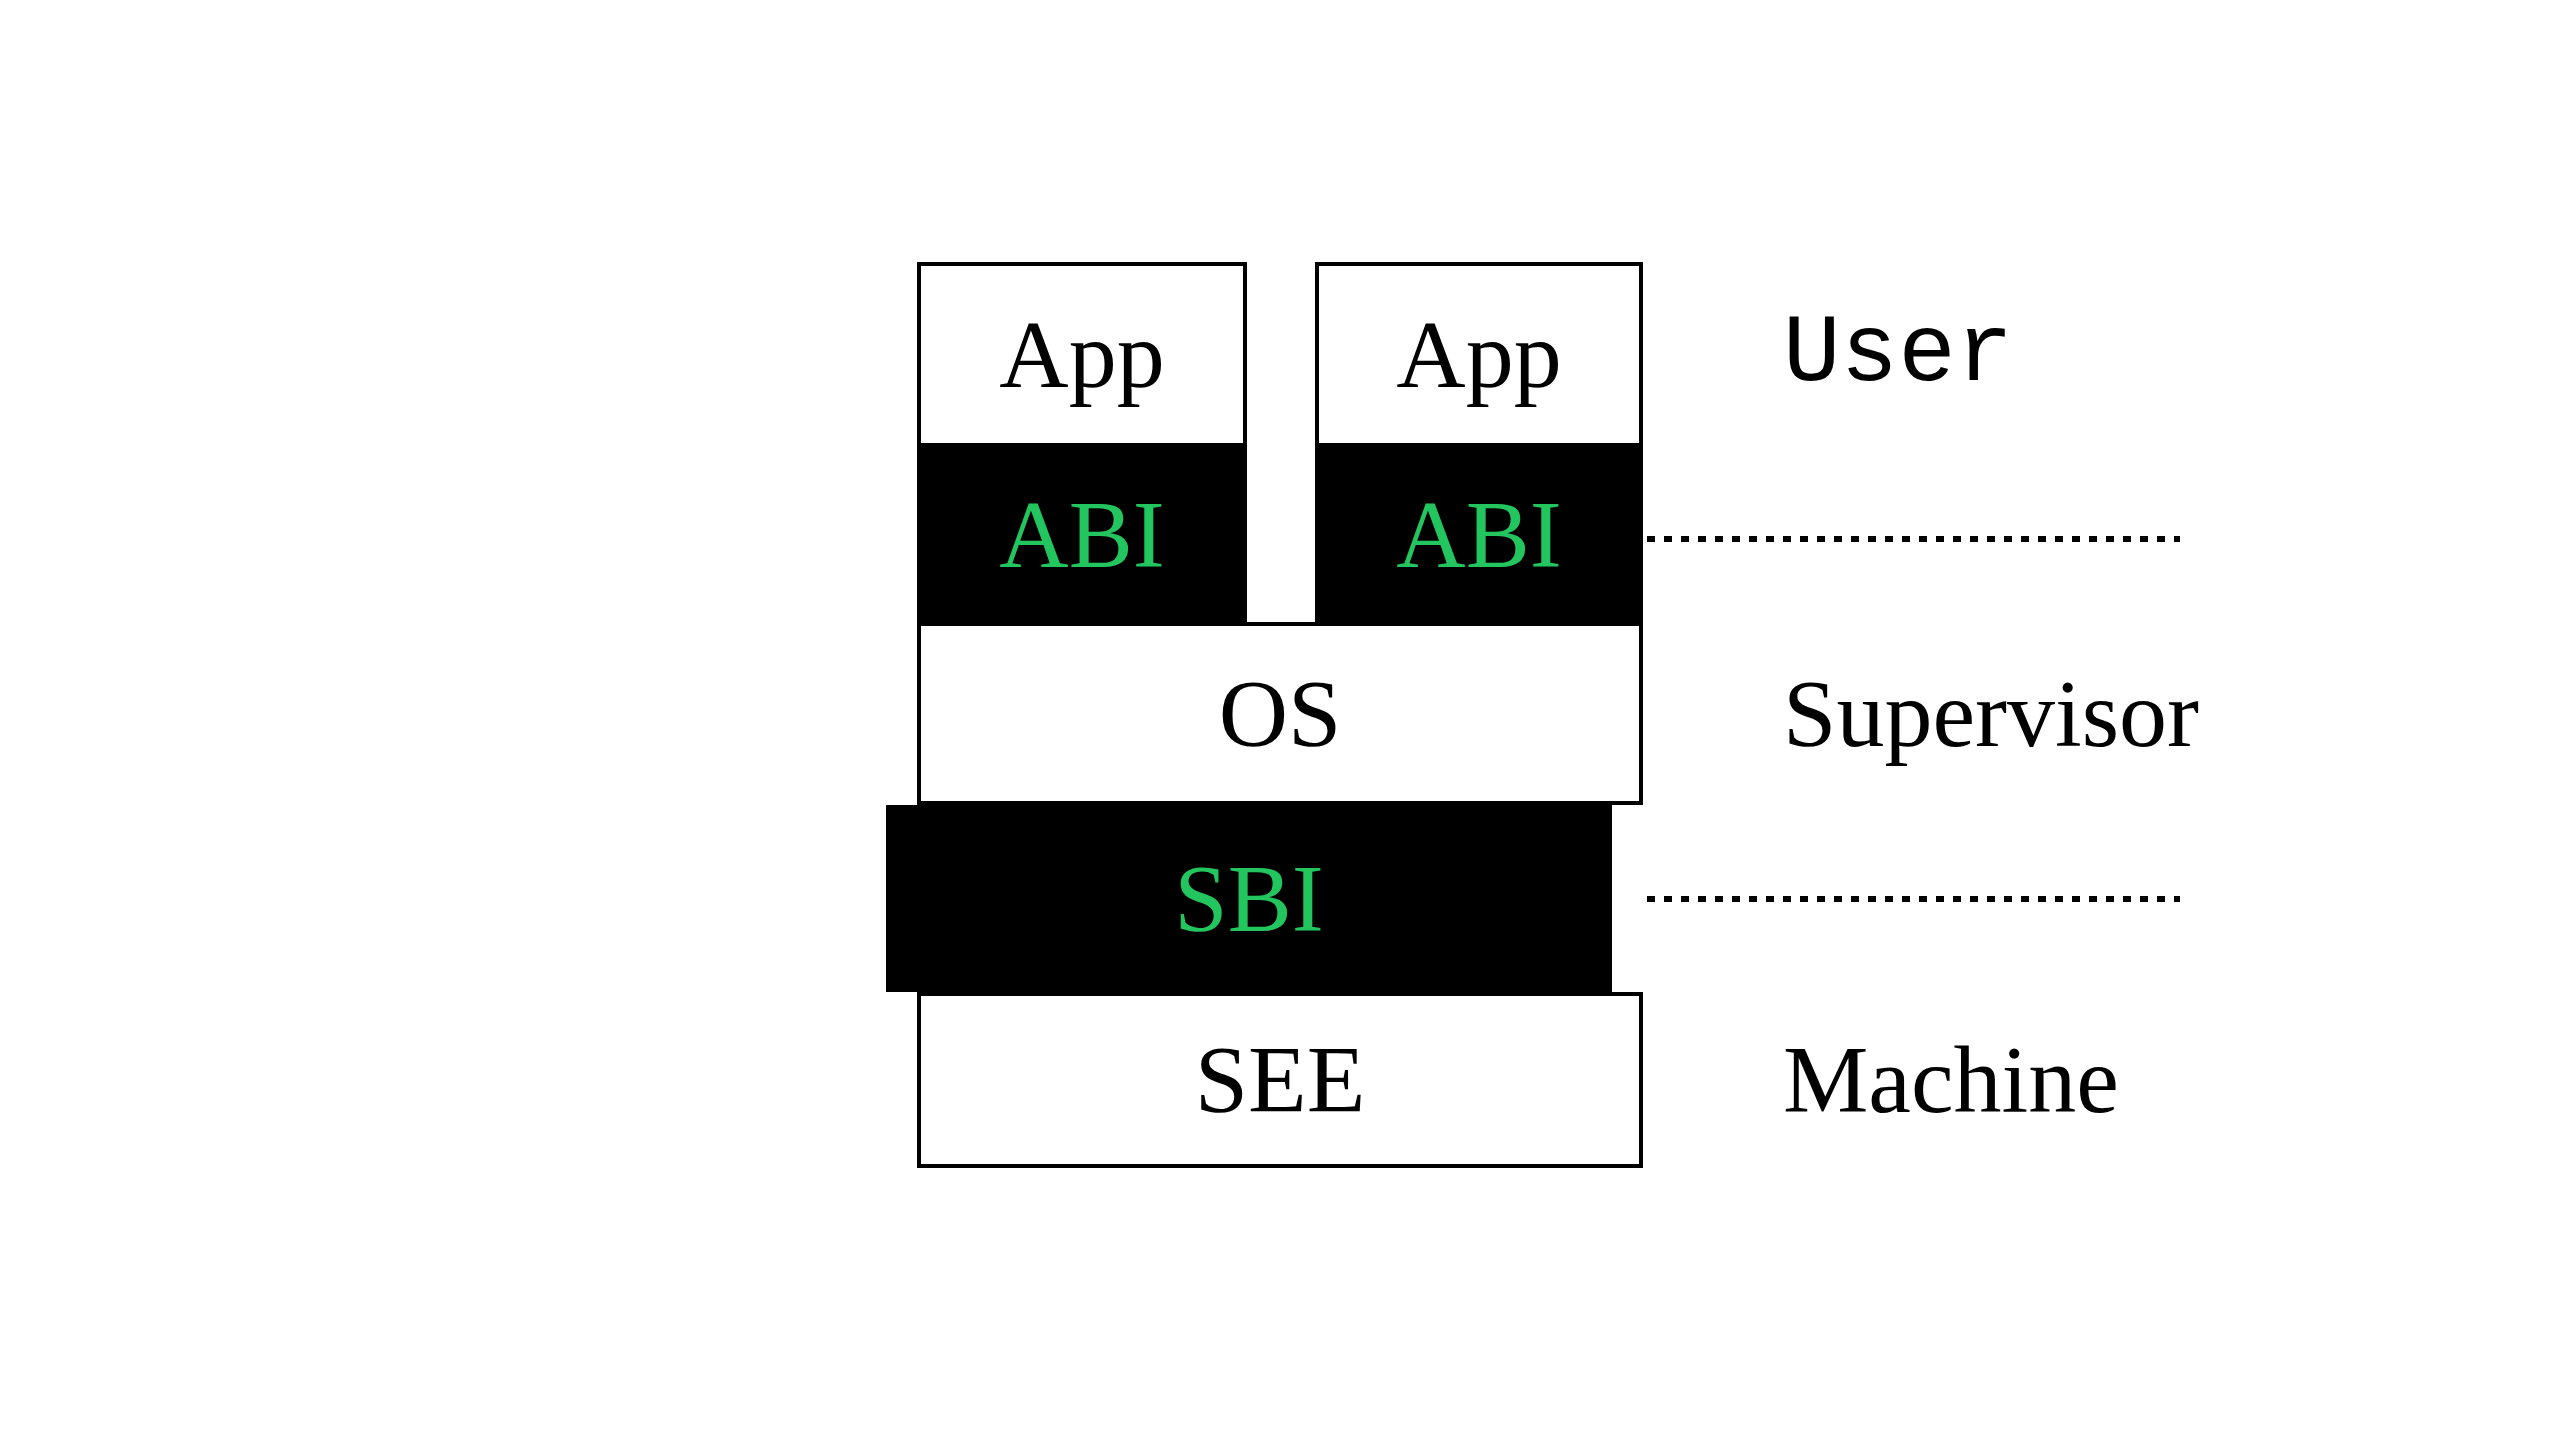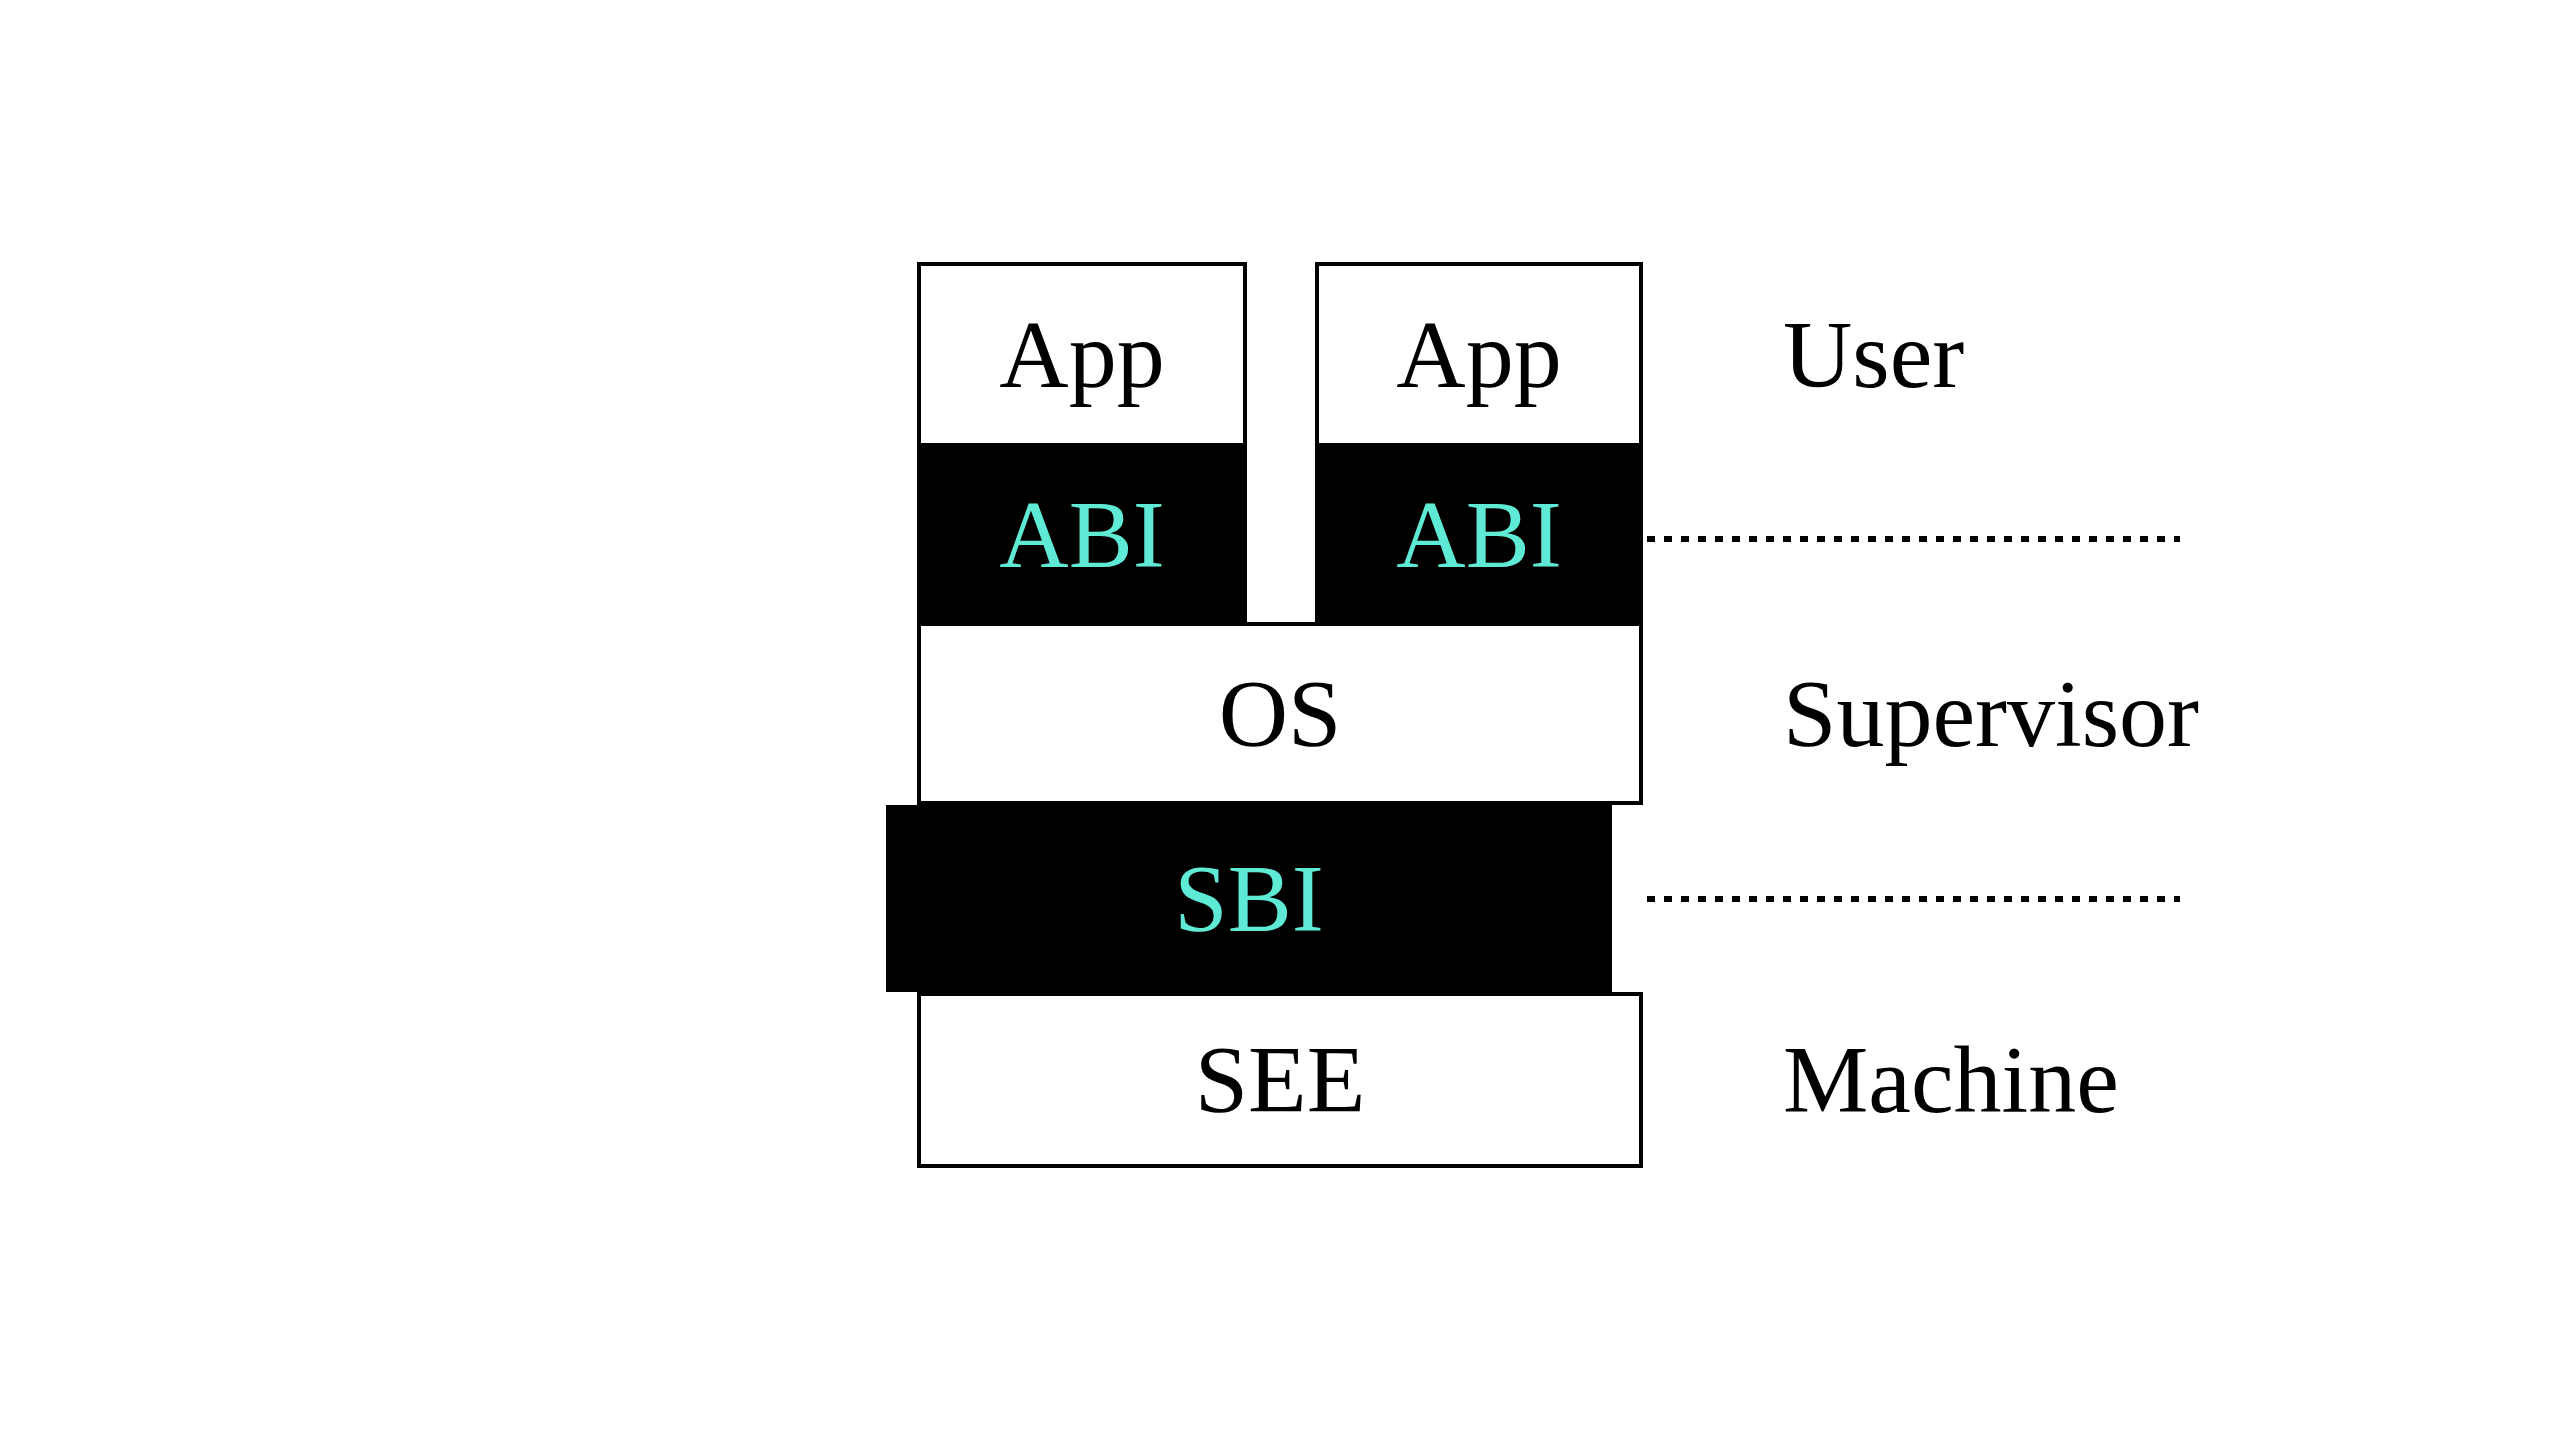--- a/index.html
+++ b/index.html
@@ -24,21 +24,21 @@
     font-size: 96px;
     line-height: 1;
   }
   .box.light {
     background: #ffffff;
     border: 4px solid #000000;
     color: #000000;
   }
   .box.dark {
     background: #000000;
-    color: #5eead4;
+    color: #22c55e;
   }
   
   #app-left  { left: 917px;  top: 262px; width: 330px; height: 185px; }
   #app-right { left: 1315px; top: 262px; width: 328px; height: 185px; }
   #abi-left  { left: 917px;  top: 447px; width: 330px; height: 175px; }
   #abi-right { left: 1315px; top: 447px; width: 328px; height: 175px; }
   
   #os-box  { left: 917px; top: 622px; width: 726px; height: 183px; }
   #sbi-box { left: 886px; top: 805px; width: 726px; height: 187px; }
   #see-box { left: 917px; top: 992px; width: 726px; height: 176px; }
@@ -60,21 +60,21 @@
   .priv-label {
     position: absolute;
     left: 1783px;
     display: flex;
     align-items: center;
     font-size: 96px;
     line-height: 1;
     color: #000000;
     white-space: nowrap;
   }
-  #label-user       { top: 262px; height: 185px; }
+  #label-user       { top: 262px; height: 185px; font-family: Liberation Mono, monospace; }
   #label-supervisor { top: 622px; height: 183px; text-align: center; }
   #label-machine    { top: 992px; height: 176px; }
 </style>
 </head>
 <body>
 
 <div id="canvas">
 
   <div class="box light" id="app-left">App</div>
   <div class="box dark" id="abi-left">ABI</div>

